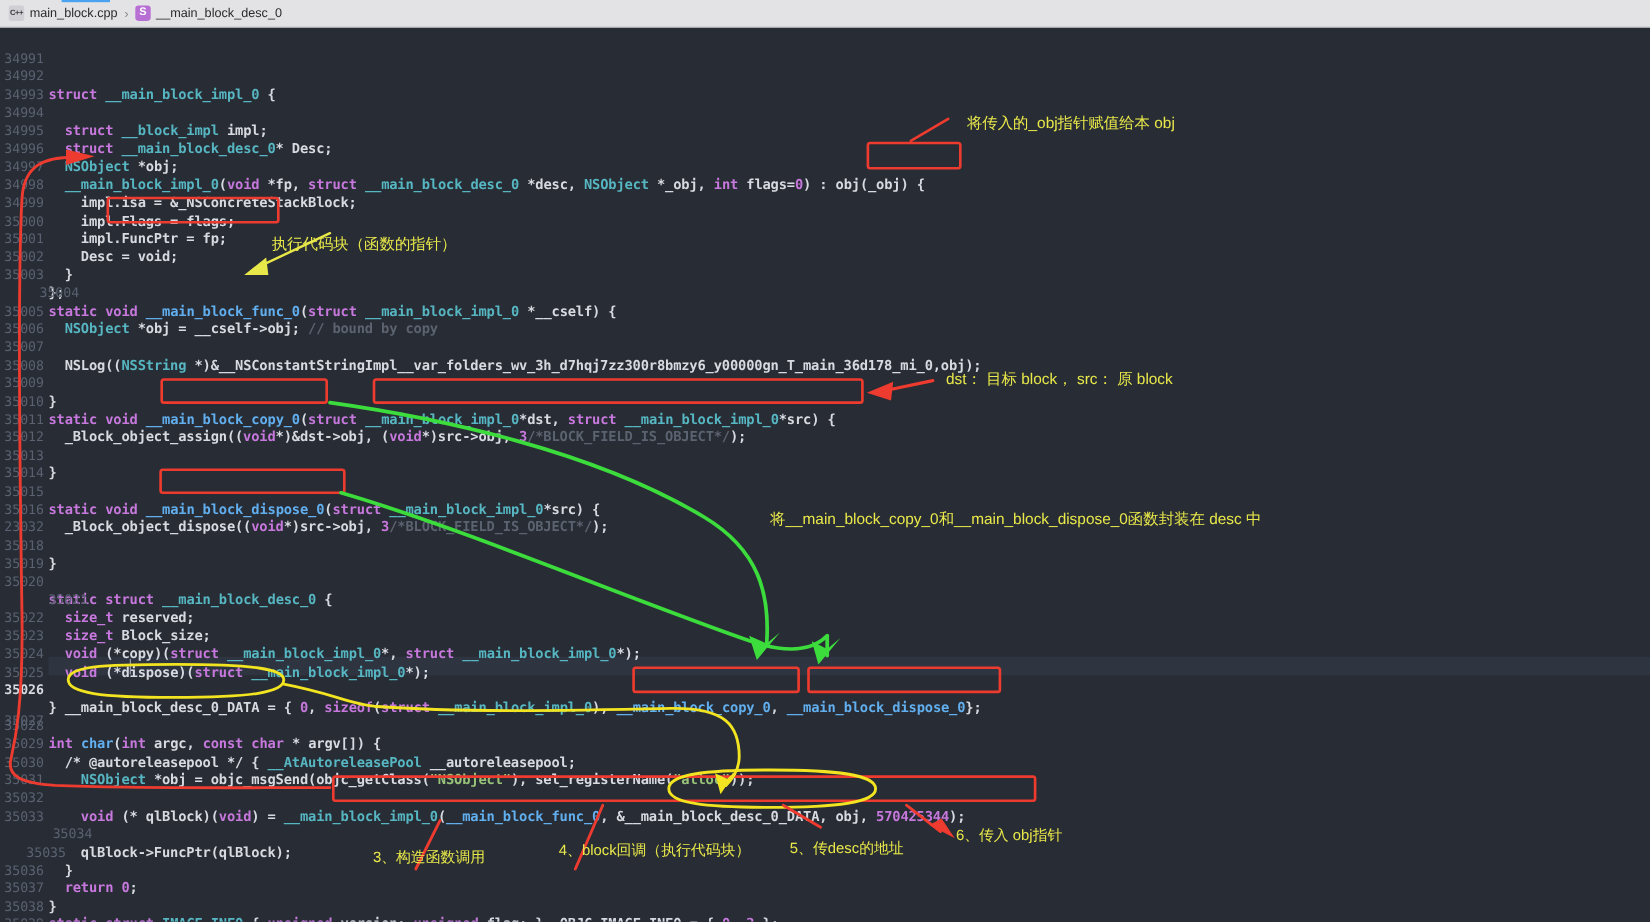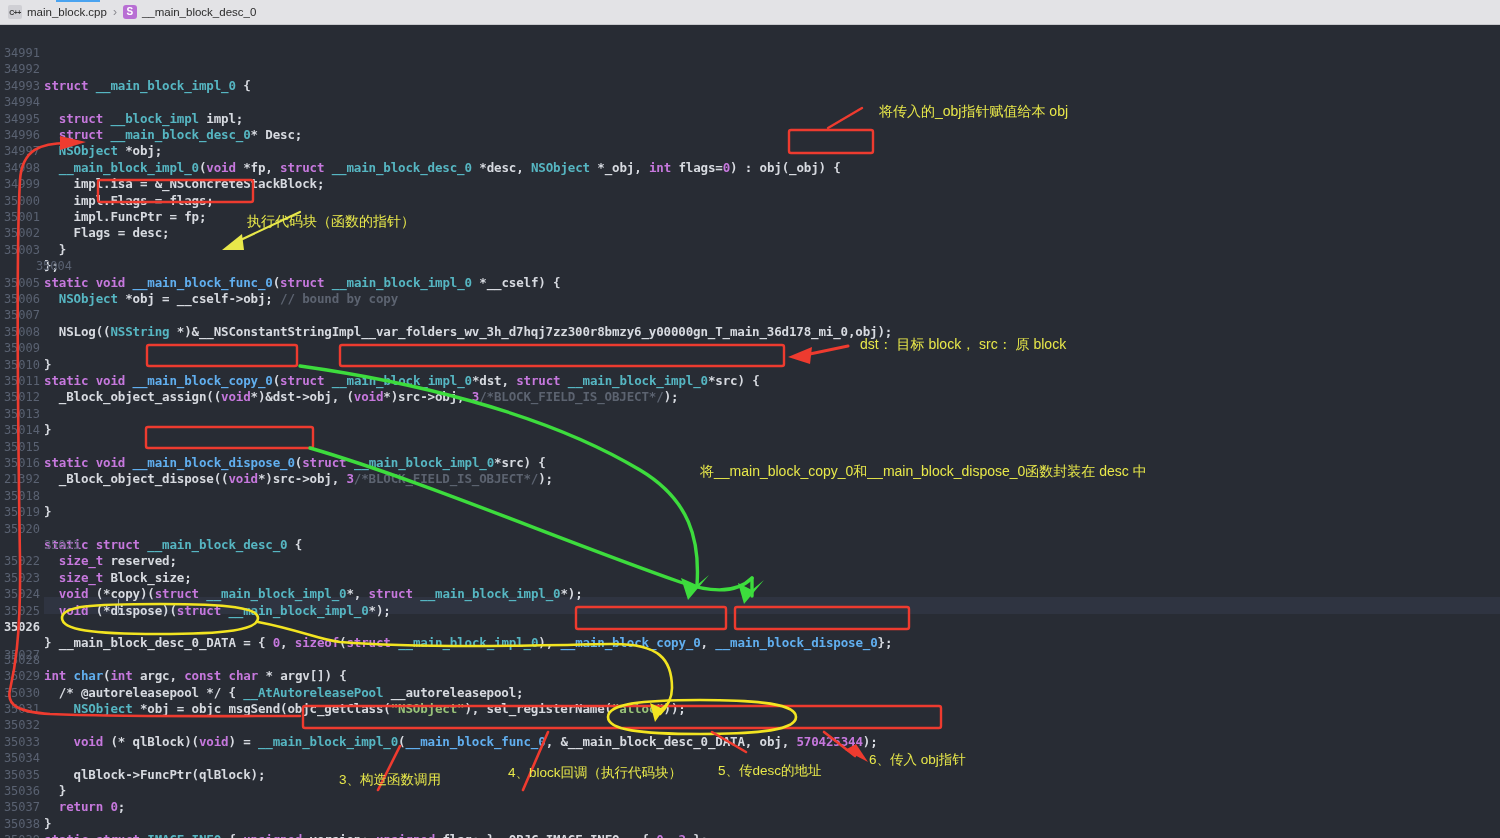--- a/index.html
+++ b/index.html
@@ -115,57 +115,57 @@
       <div class="ln" style="top: 282.4px;">35007</div>
       <div class="ln" style="top: 298.8px;">35008</div>
       <div class="ln" style="top: 315.2px;">35009</div>
       <div class="ln" style="top: 331.6px;">35010</div>
       <div class="ln" style="top: 348px;">35011</div>
       <div class="ln" style="top: 364.4px;">35012</div>
       <div class="ln" style="top: 380.8px;">35013</div>
       <div class="ln" style="top: 397.2px;">35014</div>
       <div class="ln" style="top: 413.6px;">35015</div>
       <div class="ln" style="top: 430px;">35016</div>
-      <div class="ln" style="top: 446.4px;">21392</div>
+      <div class="ln" style="top: 446.4px;">23032</div>
       <div class="ln" style="top: 462.8px;">35018</div>
       <div class="ln" style="top: 479.2px;">35019</div>
       <div class="ln" style="top: 495.6px;">35020</div>
       <div class="ln" style="top: 512px; padding-left: 40px;">35021</div>
       <div class="ln" style="top: 528.4px;">35022</div>
       <div class="ln" style="top: 544.8px;">35023</div>
       <div class="ln" style="top: 561.2px;">35024</div>
       <div class="ln" style="top: 577.6px;">35025</div>
       <div class="ln cur" style="top: 594px;">35026</div>
       <div class="ln" style="top: 610.4px; margin-top: 12px;">35027</div>
       <div class="ln" style="top: 626.8px;">35028</div>
       <div class="ln" style="top: 643.2px;">35029</div>
       <div class="ln" style="top: 659.6px;">35030</div>
       <div class="ln" style="top: 676px;">35031</div>
       <div class="ln" style="top: 692.4px;">35032</div>
       <div class="ln" style="top: 708.8px;">35033</div>
-      <div class="ln" style="top: 725.2px;">35034</div>
-      <div class="ln" style="top: 741.6px;">35035</div>
+      <div class="ln" style="top: 725.2px; padding-left: 44px;">35034</div>
+      <div class="ln" style="top: 741.6px; padding-left: 20px;">35035</div>
       <div class="ln" style="top: 758px;">35036</div>
       <div class="ln" style="top: 774.4px;">35037</div>
       <div class="ln" style="top: 790.8px;">35038</div>
       <div class="ln" style="top: 807.2px;">35039</div>
     </div>
   <div id="code">
       <div class="cl" style="top: 20px;"></div>
       <div class="cl" style="top: 36.4px;"></div>
       <div class="cl" style="top: 52.8px;"><span class="kw">struct</span> <span class="ty">__main_block_impl_0</span> {</div>
       <div class="cl" style="top: 69.2px;"></div>
       <div class="cl" style="top: 85.6px;">  <span class="kw">struct</span> <span class="ty">__block_impl</span> impl;</div>
       <div class="cl" style="top: 102px;">  <span class="kw">struct</span> <span class="ty">__main_block_desc_0</span>* Desc;</div>
       <div class="cl" style="top: 118.4px;">  <span class="ty">NSObject</span> *obj;</div>
       <div class="cl" style="top: 134.8px;">  <span class="ty">__main_block_impl_0</span>(<span class="kw">void</span> *fp, <span class="kw">struct</span> <span class="ty">__main_block_desc_0</span> *desc, <span class="ty">NSObject</span> *_obj, <span class="kw">int</span> flags=<span class="num">0</span>) : obj(_obj) {</div>
       <div class="cl" style="top: 151.2px;">    impl.isa = &amp;_NSConcreteStackBlock;</div>
       <div class="cl" style="top: 167.6px;">    impl.Flags = flags;</div>
       <div class="cl" style="top: 184px;">    impl.FuncPtr = fp;</div>
-      <div class="cl" style="top: 200.4px;">    Flags = desc;</div>
+      <div class="cl" style="top: 200.4px;">    Desc = void;</div>
       <div class="cl" style="top: 216.8px;">  }</div>
       <div class="cl" style="top: 233.2px;">};</div>
       <div class="cl" style="top: 249.6px;"><span class="kw">static</span> <span class="kw">void</span> <span class="fn">__main_block_func_0</span>(<span class="kw">struct</span> <span class="ty">__main_block_impl_0</span> *__cself) {</div>
       <div class="cl" style="top: 266px;">  <span class="ty">NSObject</span> *obj = __cself-&gt;obj; <span class="cm">// bound by copy</span></div>
       <div class="cl" style="top: 282.4px;"></div>
       <div class="cl" style="top: 298.8px;">  NSLog((<span class="ty">NSString</span> *)&amp;__NSConstantStringImpl__var_folders_wv_3h_d7hqj7zz300r8bmzy6_y00000gn_T_main_36d178_mi_0,obj);</div>
       <div class="cl" style="top: 315.2px;"></div>
       <div class="cl" style="top: 331.6px;">}</div>
       <div class="cl" style="top: 348px;"><span class="kw">static</span> <span class="kw">void</span> <span class="fn">__main_block_copy_0</span>(<span class="kw">struct</span> <span class="ty">__main_block_impl_0</span>*dst, <span class="kw">struct</span> <span class="ty">__main_block_impl_0</span>*src) {</div>
       <div class="cl" style="top: 364.4px;">  _Block_object_assign((<span class="kw">void</span>*)&amp;dst-&gt;obj, (<span class="kw">void</span>*)src-&gt;obj, <span class="num">3</span><span class="cm">/*BLOCK_FIELD_IS_OBJECT*/</span>);</div>

